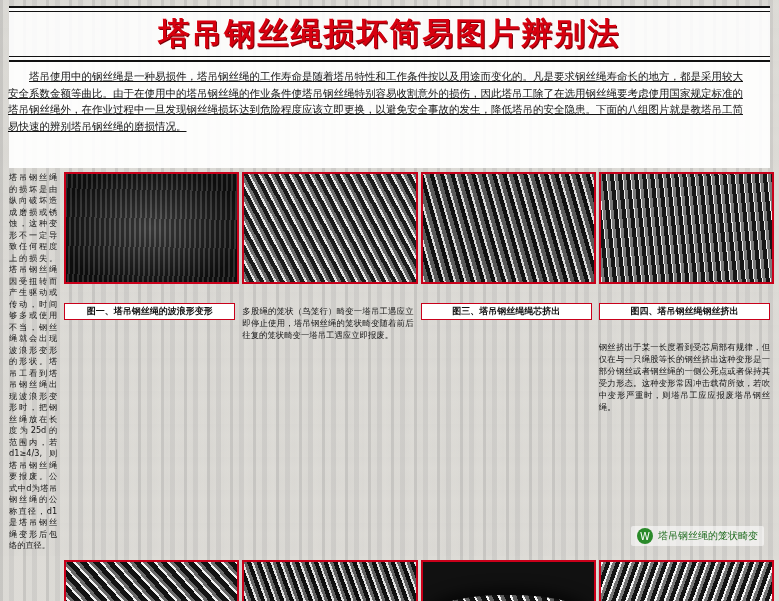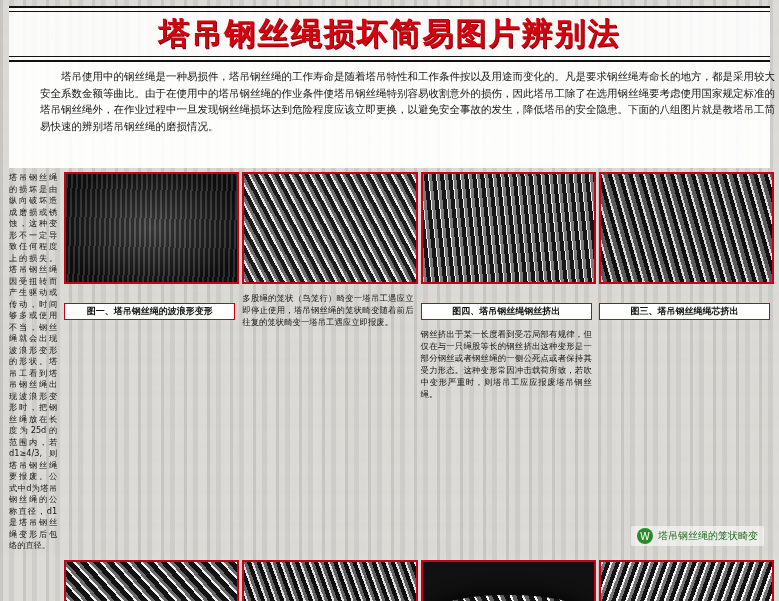--- a/index.html
+++ b/index.html
@@ -40,23 +40,23 @@
     content:"";position:absolute;left:0;right:0;bottom:3px;height:1px;background:#111;
   }
   .title{
     font-family:"DejaVu Serif","Liberation Serif",serif;
     font-size:31px;font-weight:bold;color:#d7000f;
     letter-spacing:2px;
     text-shadow:1px 1px 0 #7a0008, -1px 0 0 rgba(255,255,255,0.6);
     white-space:nowrap;
   }
   .intro{
-    position:absolute;left:40px;top:68px;width:735px;
+    position:absolute;left:8px;top:68px;width:735px;
     font-size:10.5px;line-height:16.5px;color:#141414;
-    text-align:justify;text-indent:21px;
+    text-align:justify;text-indent:21px;text-decoration:underline;
   }
   .grid{
     position:absolute;left:9px;top:172px;width:761px;
   }
   .row{display:flex;gap:7px;}
   .row + .row{margin-top:8px;}
   .cell{
     width:185px;
   }
   .left-col{
@@ -67,21 +67,21 @@
     width:100%;height:108px;border:2px solid #c9001a;
     background:#111;position:relative;overflow:hidden;
   }
   .photo.tall{height:112px;}
   .cap{
     margin-top:19px;height:15px;border:1px solid #c9001a;
     background:#fff;display:flex;align-items:center;justify-content:center;
     font-size:9px;font-weight:bold;color:#111;white-space:nowrap;
   }
   .desc{
-    margin-top:8px;font-size:8.4px;line-height:12px;color:#141414;text-align:justify;
+    margin-top:21px;font-size:8.4px;line-height:12px;color:#141414;text-align:justify;
   }
   
   .rope-wavy{
     position:absolute;left:0;top:0;width:100%;height:100%;
     background:
       repeating-linear-gradient(92deg,rgba(255,255,255,0.12) 0 2px,rgba(0,0,0,0.25) 2px 5px),
       radial-gradient(ellipse at 50% 50%,#4a4a4a 0%,#111 80%);
   }
   .rope-strand{
     position:absolute;left:0;top:0;width:100%;height:100%;
@@ -168,32 +168,32 @@
 
       <div class="cell">
         <div class="photo">
             <div class="rope-strand"></div>
           </div>
         <div class="desc">多股绳的笼状（鸟笼行）畸变一塔吊工遇应立即停止使用，塔吊钢丝绳的笼状畸变随着前后往复的笼状畸变一塔吊工遇应立即报废。</div>
       </div>
 
       <div class="cell">
         <div class="photo">
+            <div class="rope-core"></div>
+          </div>
+        <div class="cap">图三、塔吊钢丝绳绳芯挤出</div>
+        <div class="desc"></div>
+      </div>
+
+      <div class="cell">
+        <div class="photo">
             <div class="rope-flat"></div>
           </div>
         <div class="cap">图四、塔吊钢丝绳钢丝挤出</div>
         <div class="desc">钢丝挤出于某一长度看到受芯局部有规律，但仅在与一只绳股等长的钢丝挤出这种变形是一部分钢丝或者钢丝绳的一侧公死点或者保持其受力形态。这种变形常因冲击载荷所致，若吹中变形严重时，则塔吊工应应报废塔吊钢丝绳。</div>
-      </div>
-
-      <div class="cell">
-        <div class="photo">
-            <div class="rope-core"></div>
-          </div>
-        <div class="cap">图三、塔吊钢丝绳绳芯挤出</div>
-        <div class="desc"></div>
       </div>
     </div>
 
     <div class="row">
       <div class="left-col"></div>
 
       <div class="cell">
         <div class="photo tall">
             <div class="rope-knot"></div>
           </div>

